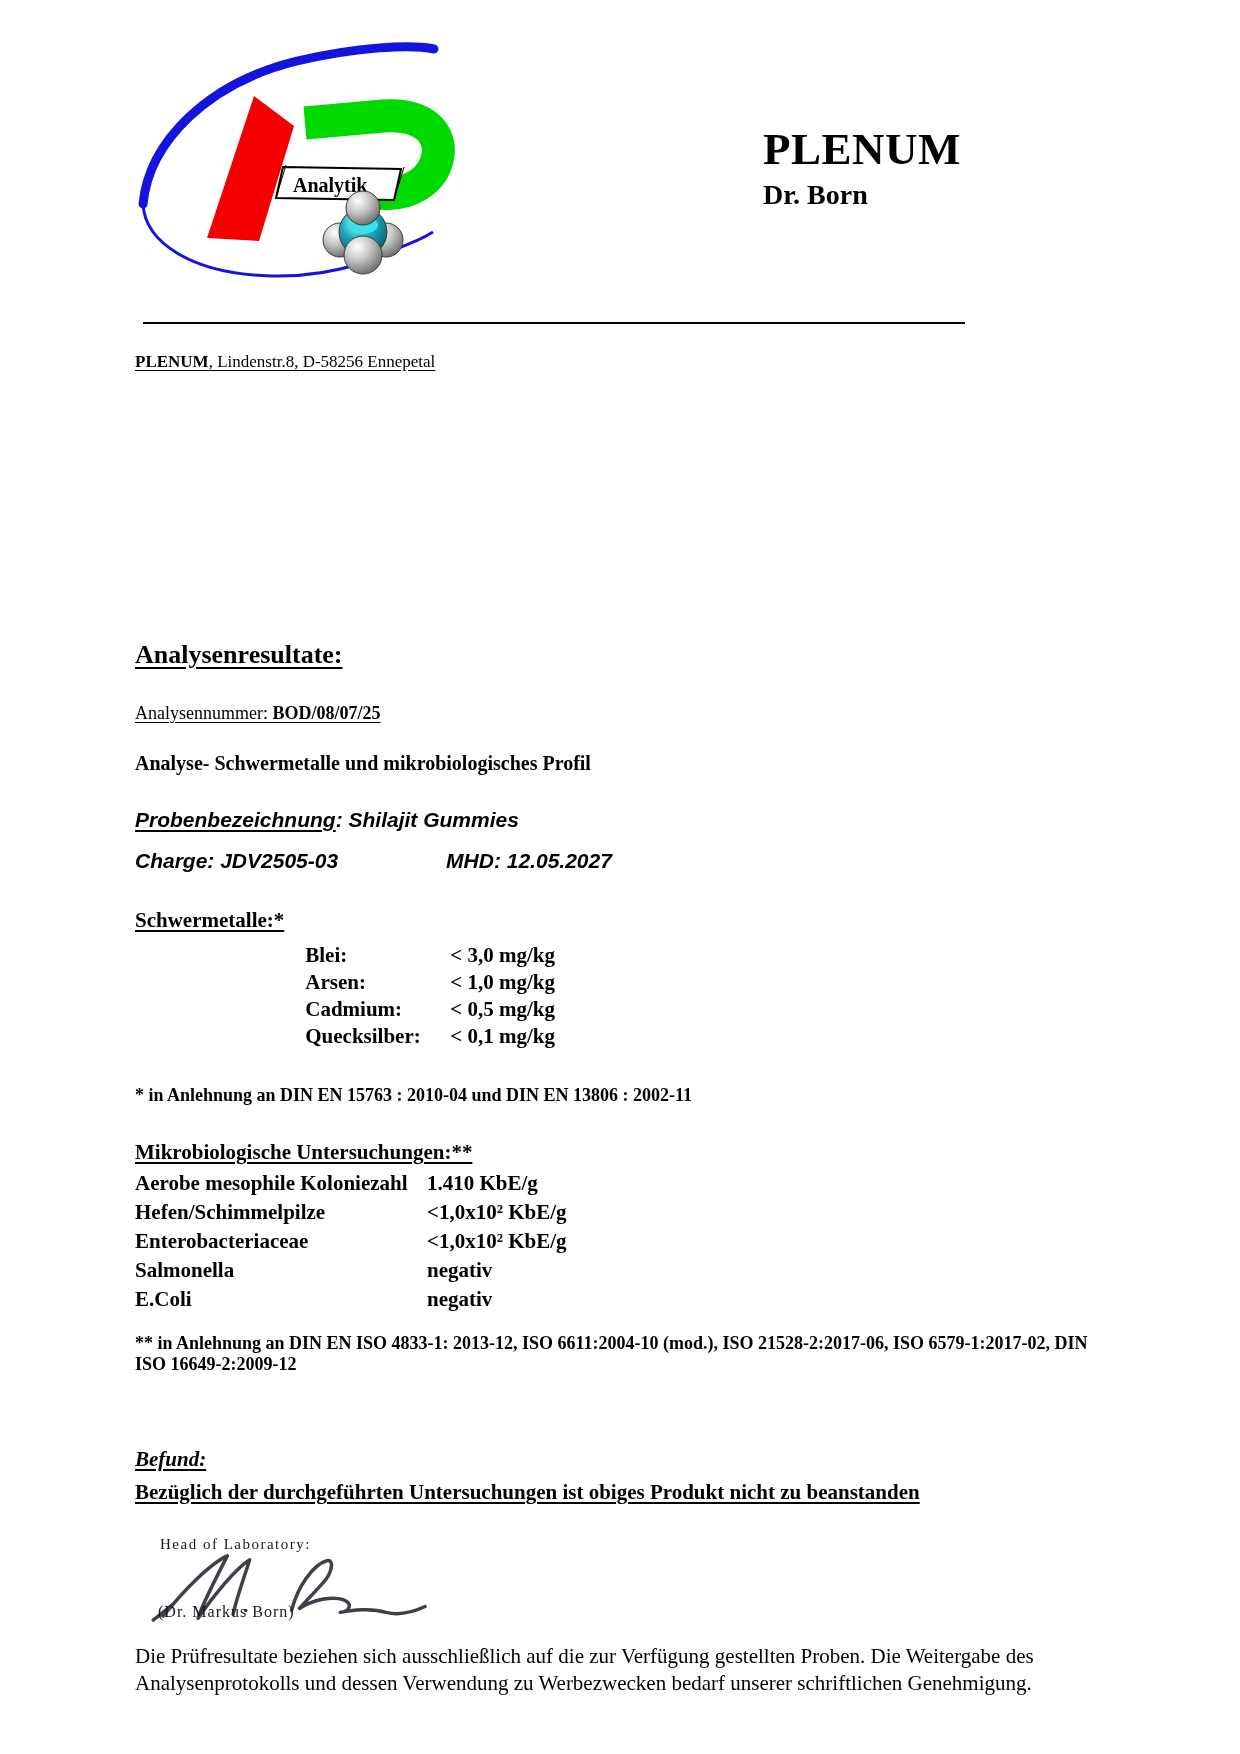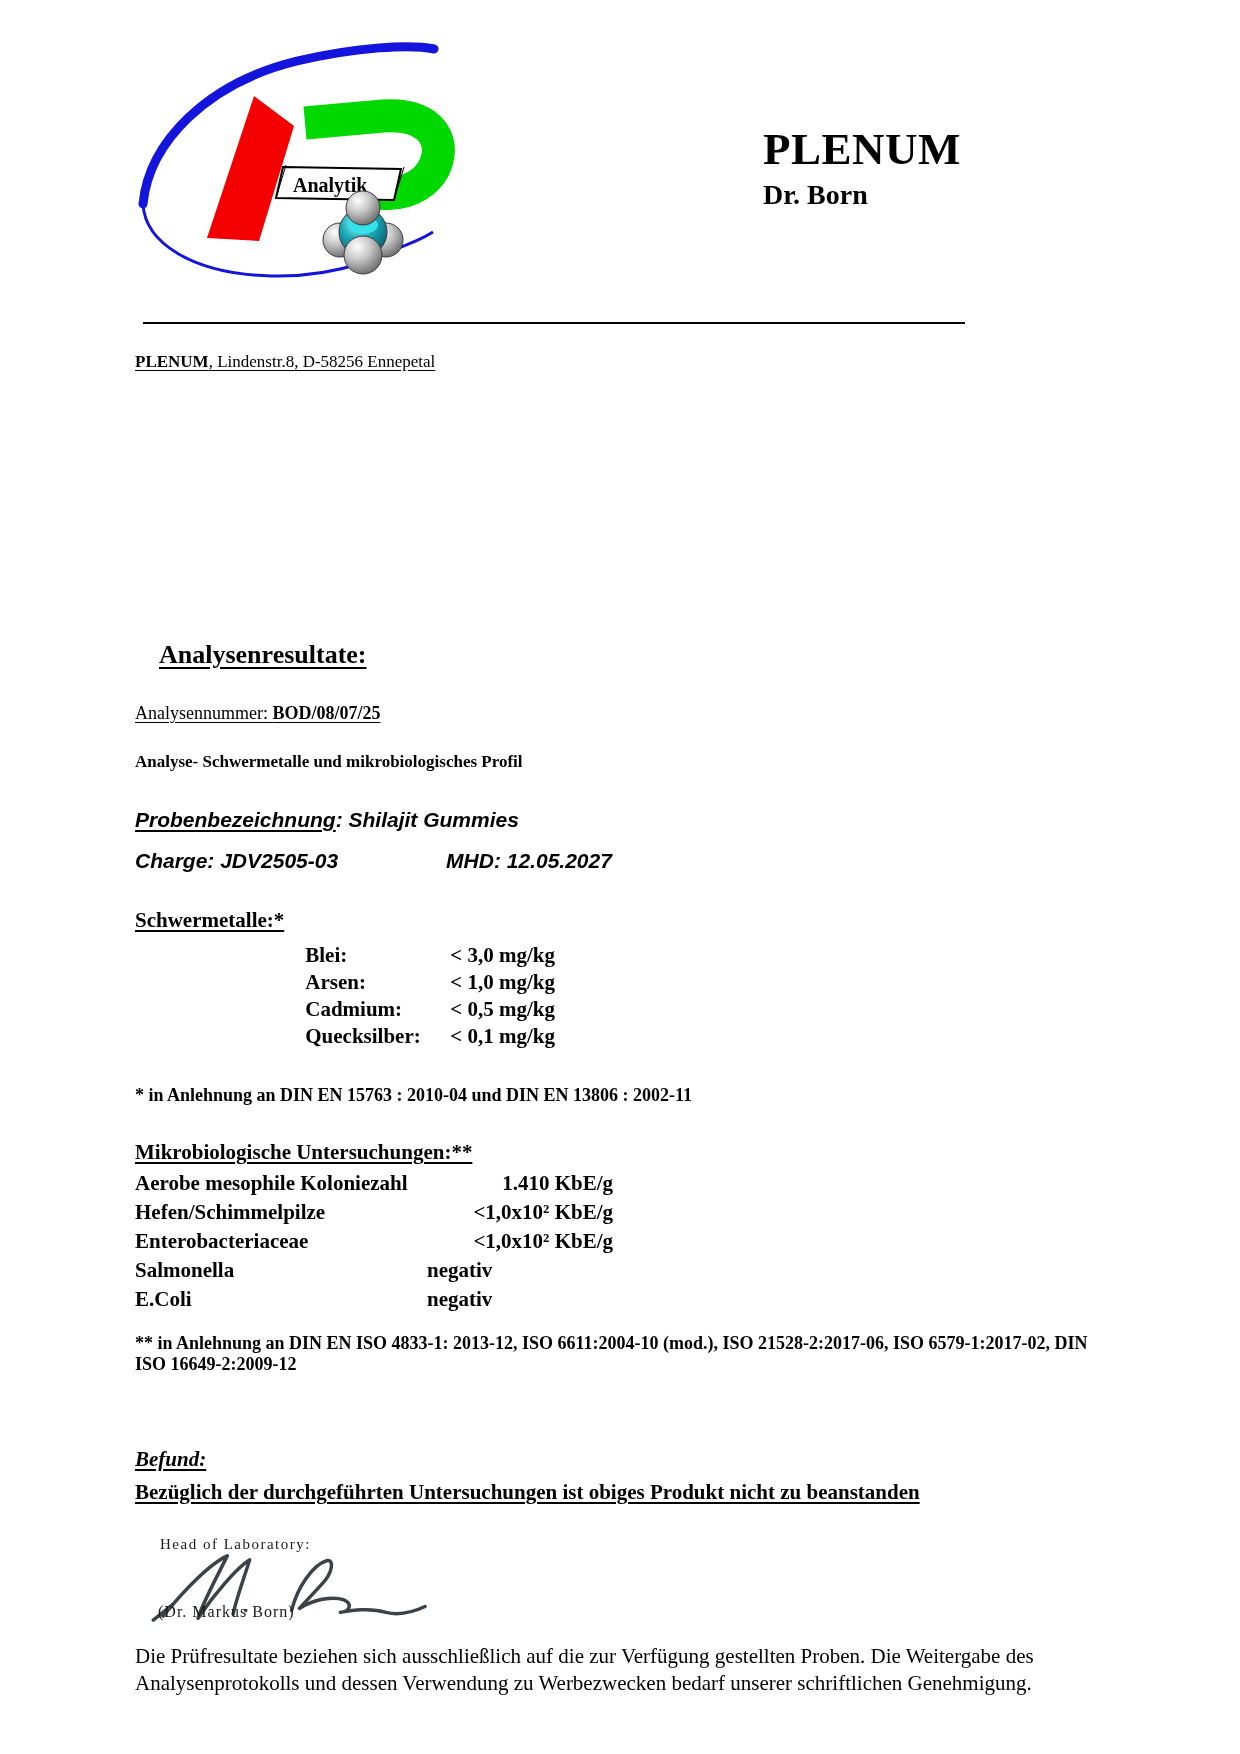--- a/index.html
+++ b/index.html
@@ -15,37 +15,37 @@
   .top-rule{border-top:2px solid #000;width:822px;}
 
   
   .sender{font-size:17px;text-decoration:underline;text-underline-offset:3px;}
   .sender .b{font-weight:bold;}
   .recipient{font-size:21px;line-height:28px;}
   .contact{font-size:19px;line-height:26px;}
   .contact .b{font-weight:bold;}
 
   
-  .h-results{font-size:26px;font-weight:bold;text-decoration:underline;text-underline-offset:4px;margin-left:24px;}
+  .h-results{font-size:26px;font-weight:bold;text-decoration:underline;text-underline-offset:4px;}
   .num-line{font-size:18px;text-decoration:underline;text-underline-offset:3px;}
   .num-line .b{font-weight:bold;}
-  .analysis-title{font-size:17px;font-weight:bold;}
+  .analysis-title{font-size:20px;font-weight:bold;}
 
   .sample{font-family:"Liberation Sans", sans-serif;font-weight:bold;font-style:italic;font-size:21px;}
   .sample .u{text-decoration:underline;text-underline-offset:3px;}
   .sample-row2 .mhd{margin-left:108px;}
 
   .h-block{font-size:21px;font-weight:bold;text-decoration:underline;text-underline-offset:3px;}
   .metal-row{display:flex;font-size:21px;font-weight:bold;line-height:27px;width:420px;justify-content:flex-end;}
   .metal-row .lbl{width:145px;}
   .footnote{font-size:18px;font-weight:bold;}
 
   .micro-row{display:flex;font-size:21px;font-weight:bold;line-height:29px;width:478px;}
   .micro-row .lbl{flex:1;}
-  .micro-row .val{width:186px;text-align:right;white-space:nowrap;}
+  .micro-row .val{width:186px;white-space:nowrap;}
   .micro-row .val.center{text-align:left;}
 
   .befund{font-size:21px;font-weight:bold;font-style:italic;text-decoration:underline;text-underline-offset:3px;}
   .conclusion{font-size:21px;font-weight:bold;text-decoration:underline;text-underline-offset:3px;}
 
   .lab-role{font-size:15px;letter-spacing:1.5px;color:#1a1a1a;}
   .lab-name{font-size:16px;letter-spacing:1px;color:#1a1a1a;}
   .footer-note{font-size:21px;line-height:27px;width:988px;color:#000;}
 
   .logo-analytik-text{font-family:"Liberation Serif", serif;font-weight:bold;font-size:20px;}

